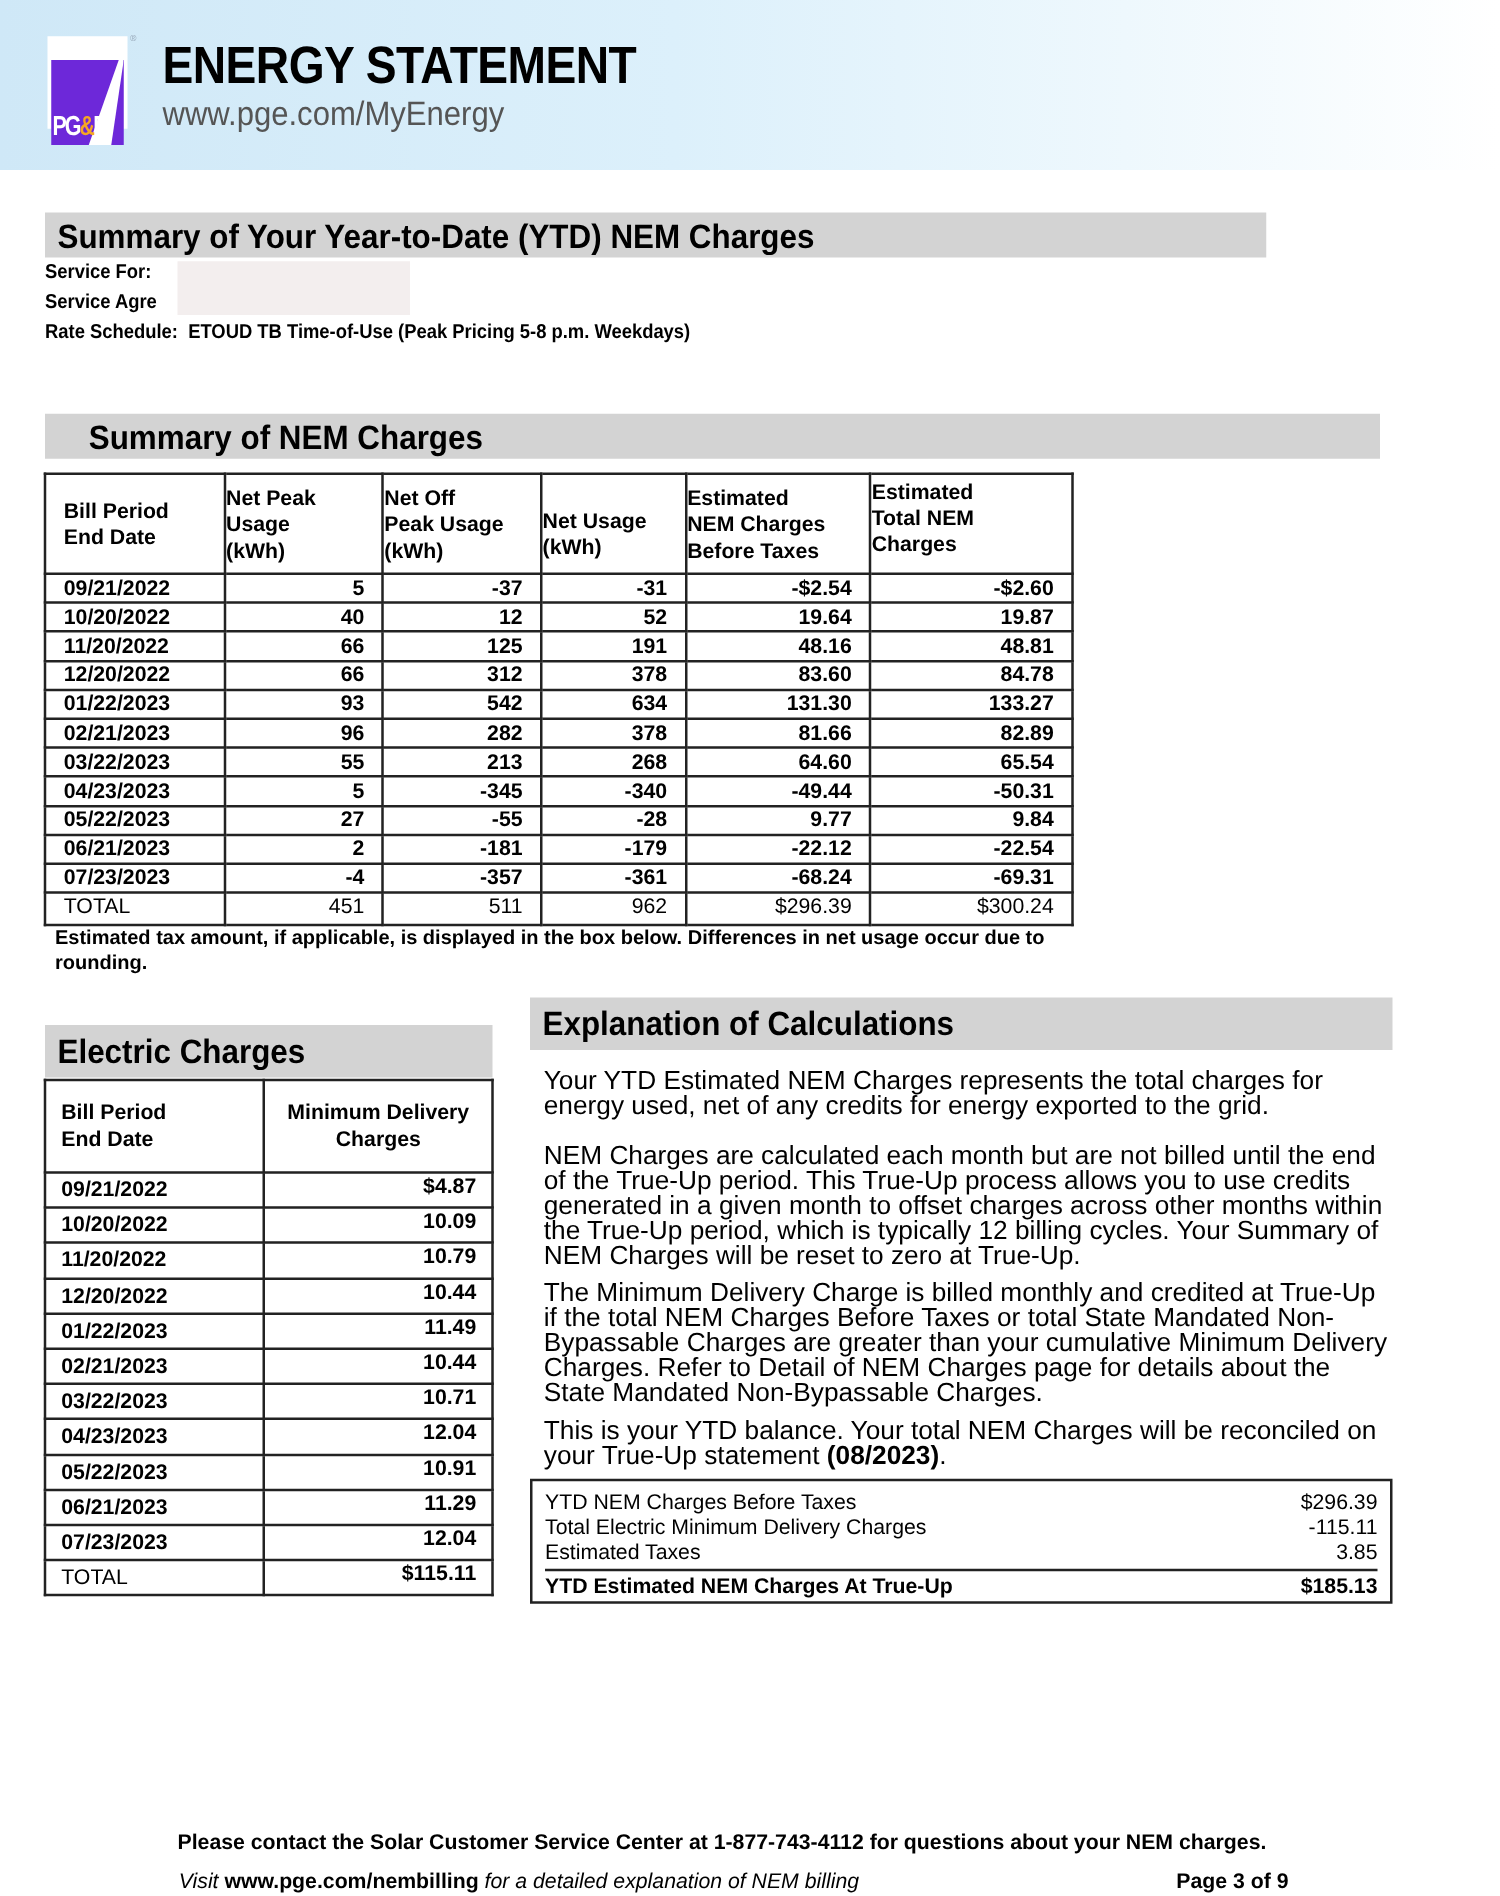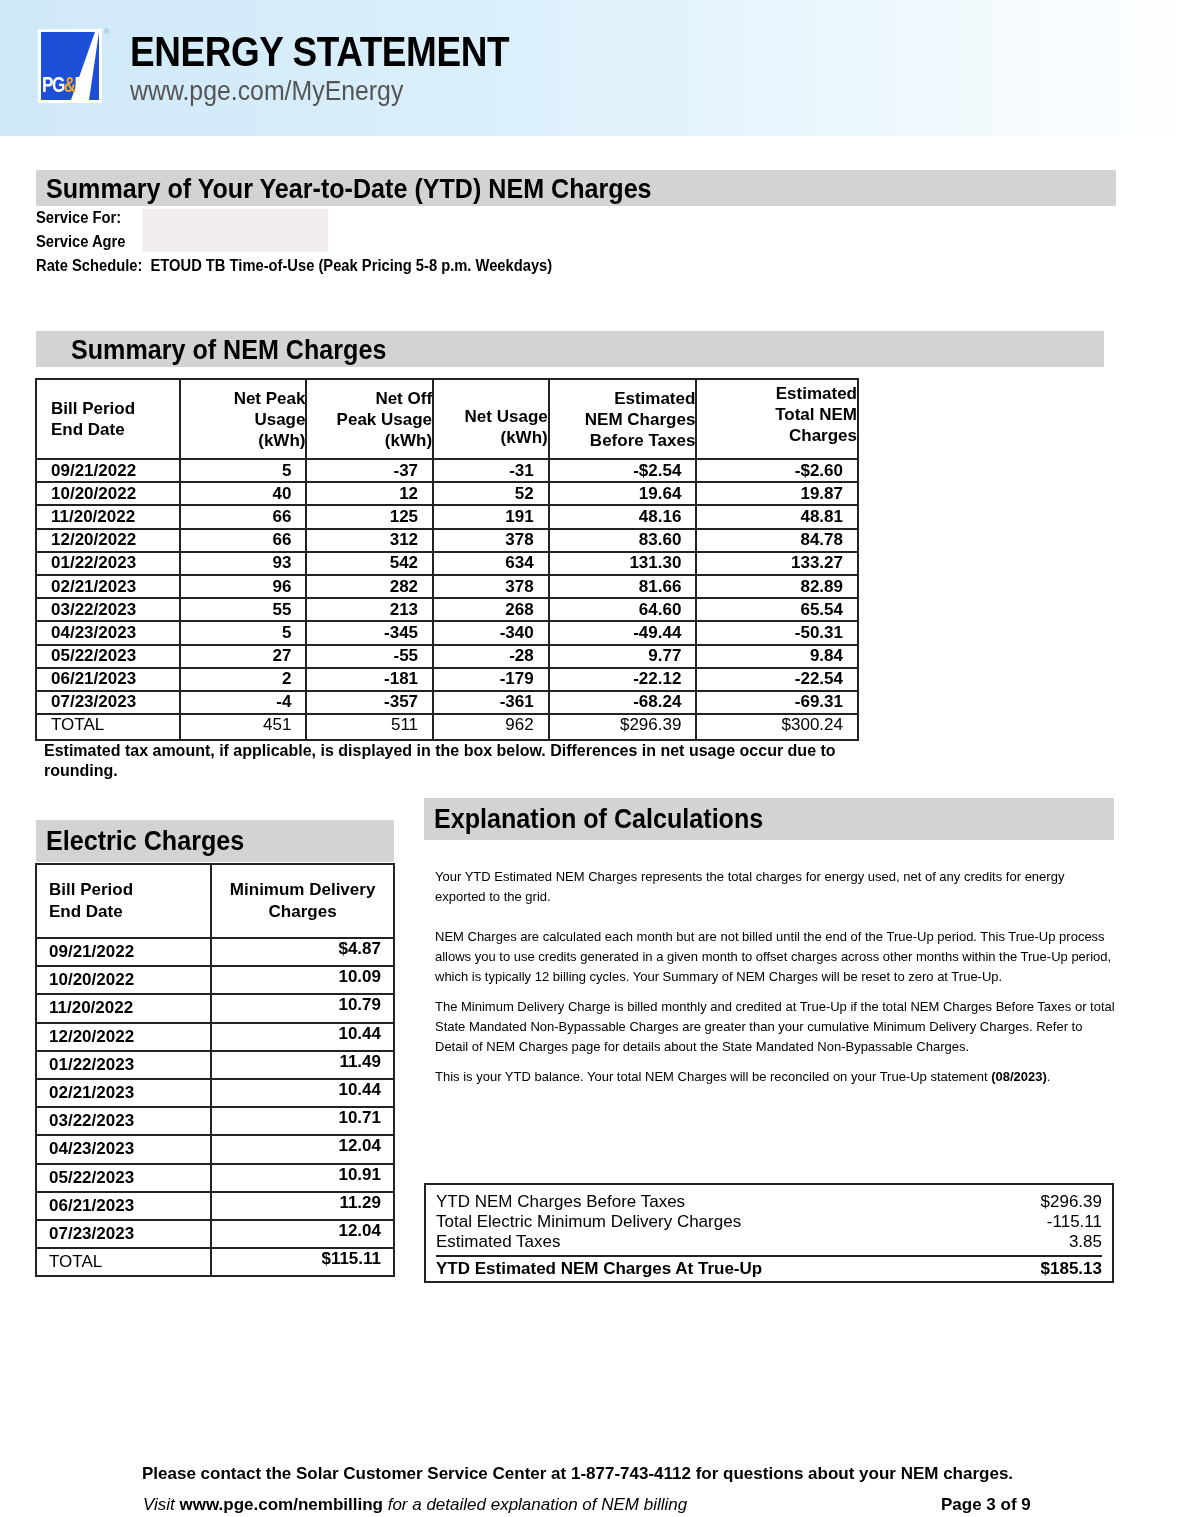--- a/index.html
+++ b/index.html
@@ -1,19 +1,19 @@
 <!DOCTYPE html>
 <html><head>
 <meta charset="utf-8">
 <style>
   * { box-sizing: border-box; margin: 0; padding: 0; }
   body { width: 1200px; height: 1517px; background: #ffffff; font-family: "Liberation Sans", sans-serif; color: #000; position: relative; overflow: hidden; }
   .header { position: absolute; left: 0; top: 0; width: 1200px; height: 136px; background: linear-gradient(90deg, #cfe8f7 0%, #dcf0fb 45%, #eef8fd 75%, #ffffff 100%); }
   .logo { position: absolute; left: 38px; top: 29px; width: 64px; height: 74px; background: #ffffff; padding: 3px; }
-  .logo-inner { position: relative; width: 100%; height: 100%; background: #1d4ed8; overflow: hidden; }
+  .logo-inner { position: relative; width: 100%; height: 100%; background: #6d28d9; overflow: hidden; margin-top: 16px; }
   .logo-beam { position: absolute; left: 0; top: 0; width: 100%; height: 100%; }
   .logo-text { position: absolute; left: 1px; bottom: 2px; font-family: "Liberation Sans", sans-serif; font-weight: bold; font-size: 22px; color: #fff; letter-spacing: -2px; transform: scaleX(0.78); transform-origin: left bottom; white-space: nowrap; }
   .logo-text .amp { color: #f5a623; }
   .logo-reg { position: absolute; left: 104px; top: 28px; font-size: 7px; color: #9ab; }
   .title { position: absolute; left: 130px; top: 28px; font-size: 42px; font-weight: bold; letter-spacing: -0.5px; transform: scaleX(0.88); transform-origin: left top; white-space: nowrap; }
   .subtitle { position: absolute; left: 130px; top: 76px; font-size: 27px; color: #555; transform: scaleX(0.92); transform-origin: left top; white-space: nowrap; }
   .acct { position: absolute; right: 36px; top: 18px; width: 420px; }
   .acct-row { display: flex; justify-content: flex-end; align-items: center; height: 35px; font-size: 27px; }
   .acct-label { text-align: right; width: 240px; padding-right: 14px; transform: scaleX(0.95); transform-origin: right center; }
   .acct-value { width: 180px; text-align: right; }
@@ -21,37 +21,37 @@
   .redact { background: #f3eeee; display: inline-block; }
 
   .section-bar { position: absolute; background: #d3d3d3; height: 36px; font-size: 27px; font-weight: bold; padding-left: 10px; line-height: 38px; white-space: nowrap; }
   .section-bar span { display: inline-block; transform: scaleX(0.93); transform-origin: left center; }
 
   .info { position: absolute; left: 36px; font-size: 16px; font-weight: bold; white-space: nowrap; }
   .info .lbl { display: inline-block; transform: scaleX(0.92); transform-origin: left center; }
 
   table { border-collapse: collapse; position: absolute; }
   table td, table th { border: 2px solid #222; font-size: 17px; font-weight: bold; }
-  .nem th { height: 80px; text-align: right; line-height: 21px; font-size: 17px; }
+  .nem th { height: 80px; text-align: left; line-height: 21px; font-size: 17px; }
   .nem th.left { text-align: left; padding-left: 14px; }
   .nem td { height: 23.2px; text-align: right; padding-right: 14px; line-height: 20px; }
   .nem td.date { text-align: left; padding-left: 14px; }
   .nem tr.total td { font-weight: normal; vertical-align: top; height: 26px; }
   .nem tr.total td.date { font-weight: normal; }
 
   .elec th { height: 74px; font-size: 17px; line-height: 22px; }
   .elec th.left { text-align: left; padding-left: 12px; }
   .elec th.center { text-align: center; }
   .elec td { height: 28.2px; text-align: right; padding-right: 12px; vertical-align: top; line-height: 20px; }
   .elec td.date { text-align: left; padding-left: 12px; vertical-align: middle; }
   .elec tr.total td.date { font-weight: normal; }
 
   .note { position: absolute; left: 44px; top: 741px; width: 810px; font-size: 16px; font-weight: bold; line-height: 20px; }
 
-  .explain { position: absolute; left: 435px; width: 680px; font-size: 13px; line-height: 20px; margin-top: 12px; }
+  .explain { position: absolute; left: 435px; width: 680px; font-size: 21px; line-height: 20px; }
   .explain p { margin-bottom: 10px; }
 
   .summary-box { position: absolute; left: 424px; top: 1183px; width: 690px; height: 100px; border: 2px solid #222; padding: 7px 10px 0 10px; }
   .srow { display: flex; justify-content: space-between; font-size: 17px; line-height: 20px; }
   .srow.totalrow { border-top: 2px solid #222; font-weight: bold; margin-top: 3px; padding-top: 2px; }
 
   .footer1 { position: absolute; left: 142px; top: 1464px; font-size: 17px; font-weight: bold; white-space: nowrap; }
   .footer2 { position: absolute; left: 143px; top: 1495px; font-size: 17px; font-style: italic; white-space: nowrap; }
   .footer2 b { font-style: normal; text-align: center; }
   .pageno { position: absolute; left: 941px; top: 1495px; font-size: 17px; font-weight: bold; }
@@ -67,21 +67,21 @@
       </svg>
       <div class="logo-text"><span>PG</span><span class="amp">&amp;</span><span>E</span></div>
     </div>
   </div>
   <div class="logo-reg">®</div>
   <div class="title">ENERGY STATEMENT</div>
   <div class="subtitle">www.pge.com/MyEnergy</div>
 
 </div>
 
-<div class="section-bar" style="left:36px; top:170px; width:1080px;"><span>Summary of Your Year-to-Date (YTD) NEM Charges</span></div>
+<div class="section-bar" style="left:36px; top:170px; width:977px;"><span>Summary of Your Year-to-Date (YTD) NEM Charges</span></div>
 <div class="info" style="top:209px;"><span class="lbl">Service For:</span></div>
 <div class="info" style="top:233px;"><span class="lbl">Service Agre</span></div>
 <div class="redact" style="position:absolute;left:142px;top:209px;width:186px;height:43px;"></div>
 <div class="info" style="top:257px;"><span class="lbl"><span>Rate Schedule:</span>&nbsp;&nbsp;<span style="font-weight:bold">ETOUD TB Time-of-Use (Peak Pricing 5-8 p.m. Weekdays)</span></span></div>
 
 <div class="section-bar" style="left:36px; top:331px; width:1068px;padding-left:35px;"><span>Summary of NEM Charges</span></div>
 
 <table class="nem" style="left:35px; top:378px; width:824px;">
   <colgroup>
       <col style="width:144px">

